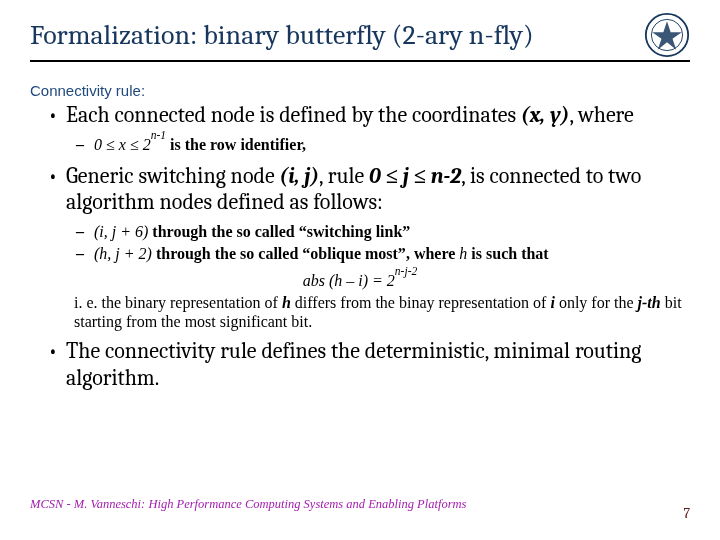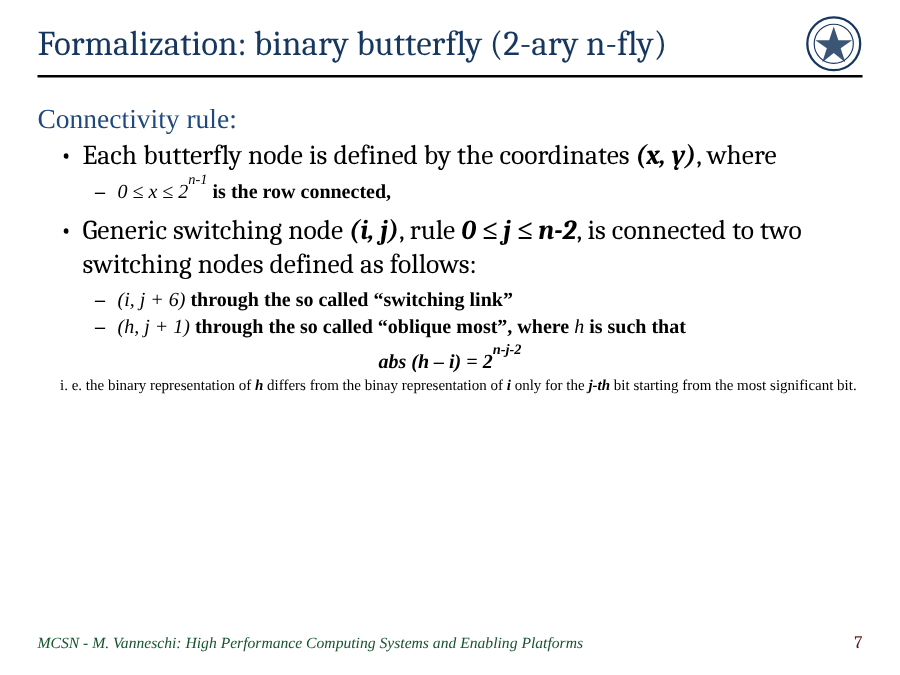--- a/index.html
+++ b/index.html
@@ -39,22 +39,22 @@
     height: 46px;
     flex: 0 0 46px;
   }
   .seal svg { width: 100%; height: 100%; }
   .body {
     font-size: 22px;
     line-height: 1.22;
   }
   .subhead {
     color: #1F497D;
-    font-family: Liberation Serif, serif;
-    font-size: 22px;
+    font-family: Liberation Sans, sans-serif;
+    font-size: 15px;
     margin: 0 0 2px 0;
   }
   ul.b1 {
     margin: 0 0 6px 0;
     padding-left: 18px;
     list-style: none;
   }
   ul.b1 > li {
     position: relative;
     padding-left: 18px;
@@ -89,41 +89,40 @@
     content: "–";
     position: absolute;
     left: 0;
     top: 0;
   }
   .ital { font-style: italic; font-weight: normal; text-align: right; }
   .italb { font-style: italic; font-weight: bold; }
   .coord { font-style: italic; font-weight: bold; }
   .note {
     font-family: "Times New Roman", serif;
-    font-size: 12px;
-    margin: 2px 0 6px 18px;
+    font-size: 16px;
+    margin: 2px 0 6px 44px;
     text-indent: -0px;
   }
   .eqc {
     text-align: center;
     font-family: "Times New Roman", serif;
     font-style: italic;
     font-size: 16px;
     margin: 2px 0 2px 0;
-    font-weight: bold;
   }
   sup { font-size: 0.72em; line-height: 0; position: relative; top: -0.4em; font-style: italic; }
   .footer {
     position: absolute;
     left: 30px;
-    bottom: 18px;
+    bottom: 28px;
     font-family: "Times New Roman", serif;
     font-size: 12.5px;
     font-style: italic;
-    color: #14532d;
+    color: #a21caf;
   }
   .pagenum {
     position: absolute;
     right: 30px;
     bottom: 18px;
     font-family: Cambria, "Times New Roman", serif;
     font-size: 14px;
     color: #5a1d1d;
   }
   .le { font-family: "Times New Roman", serif; }
@@ -143,52 +142,55 @@
       </svg>
     </div>
   </div>
 
   <div class="body">
 
     <p class="subhead">Connectivity rule:</p>
 
     <ul class="b1">
       <li>
-        <span>Each butterfly node is defined by the coordinates </span><span class="coord">(x, y)</span><span>, where</span>
+        <span>Each connected node is defined by the coordinates </span><span class="coord">(x, y)</span><span>, where</span>
       </li>
     </ul>
 
     <ul class="b2">
       <li>
-        <span class="ital"><span>0 </span><span class="le">≤</span><span> x </span><span class="le">≤</span><span class="roman"> 2</span><sup>n-1</sup></span><span> is the row connected,</span>
+        <span class="ital"><span>0 </span><span class="le">≤</span><span> x </span><span class="le">≤</span><span class="roman"> 2</span><sup>n-1</sup></span><span> is the row identifier,</span>
       </li>
     </ul>
 
     <ul class="b1">
       <li>
-        <span>Generic switching node </span><span class="coord">(i, j)</span><span>, rule </span><span class="coord"><span>0 </span><span class="le">≤</span><span> j </span><span class="le">≤</span><span> n-2</span></span><span>, is connected to two switching nodes defined as follows:</span>
+        <span>Generic switching node </span><span class="coord">(i, j)</span><span>, rule </span><span class="coord"><span>0 </span><span class="le">≤</span><span> j </span><span class="le">≤</span><span> n-2</span></span><span>, is connected to two algorithm nodes defined as follows:</span>
       </li>
     </ul>
 
     <ul class="b2">
       <li>
         <span class="ital">(i, j + 6)</span><span> through the so called </span><span>“switching link”</span>
       </li>
       <li>
-        <span class="ital">(h, j + 1)</span><span> through the so called </span><span>“oblique most”</span><span>, where </span><span class="ital">h</span><span> is such that</span>
+        <span class="ital">(h, j + 2)</span><span> through the so called </span><span>“oblique most”</span><span>, where </span><span class="ital">h</span><span> is such that</span>
       </li>
     </ul>
 
     <div class="eqc">
       <span>abs (h – i) = 2</span><sup>n-j-2</sup>
     </div>
 
     <p class="note">
       <span>i. e. the binary representation of </span><span class="italb">h</span><span> differs from the binay representation of </span><span class="italb">i</span><span> only for the </span><span class="italb">j-th</span><span> bit starting from the most significant bit.</span>
     </p>
 
+    <ul class="b1">
+      <li>The connectivity rule defines the deterministic, minimal routing algorithm.</li>
+    </ul>
 
   </div>
 
   <div class="footer">MCSN  -   M. Vanneschi: High Performance Computing Systems and Enabling Platforms</div>
   <div class="pagenum">7</div>
 
 </div>
 
 </body></html>

